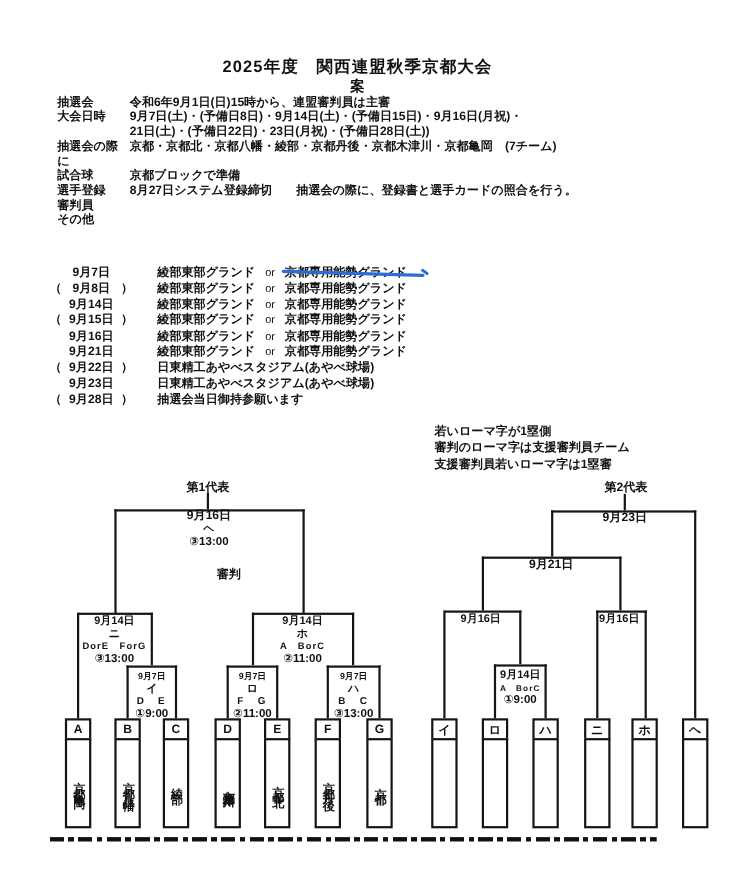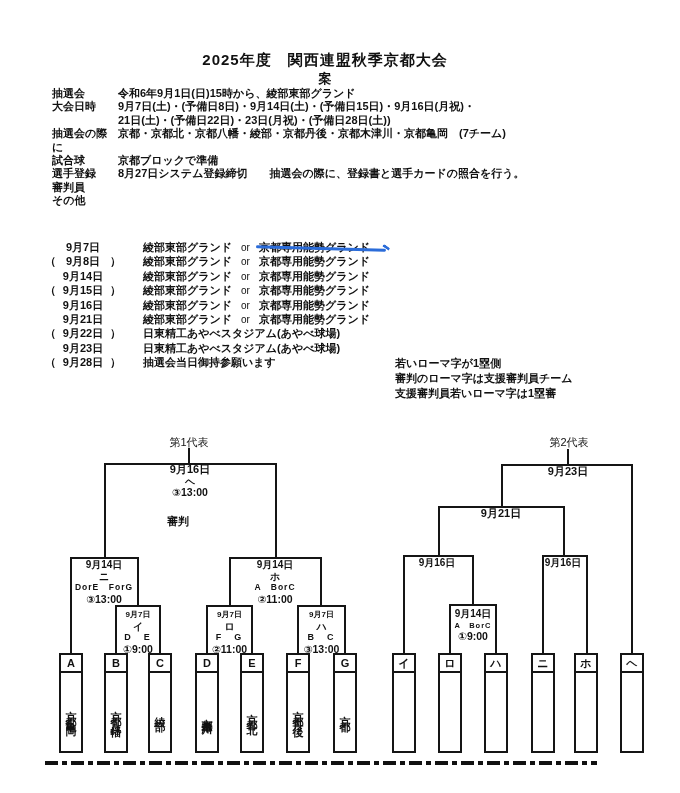--- a/index.html
+++ b/index.html
@@ -25,34 +25,34 @@
   .dcell.bold .d{font-weight:700;}
   .dcell.paren{justify-content:space-between;}
   .vcell{position:absolute;left:143px;display:flex;align-items:baseline;}
   .or{margin:0 9px 0 9px;font-size:10px;font-weight:400;}
   .vb{position:relative;}
   .vb.strike::after{content:"";position:absolute;left:-3px;right:-16px;top:45%;
      height:3px;background:#2b6cd9;transform:rotate(1.6deg);border-radius:2px;}
   .vb.strike::before{content:"";position:absolute;right:-18px;top:30%;width:8px;height:8px;
      border-top:3px solid #2b6cd9;transform:rotate(35deg);border-radius:2px;}
   
-  .notes{position:absolute;left:395px;top:356px;font-size:11px;line-height:15px;white-space:nowrap;}
+  .notes{position:absolute;left:395px;top:385px;font-size:11px;line-height:15px;white-space:nowrap;}
   .fieldnote{position:absolute;left:60px;top:407px;font-size:11px;white-space:nowrap;}
   
   .hline{position:absolute;height:2px;background:#151515;}
   .vline{position:absolute;width:2px;background:#151515;}
   .gbox{position:absolute;box-sizing:border-box;border:2px solid #151515;border-bottom:none;background:#fff;}
   .btext{position:absolute;transform:translateX(-50%);text-align:center;white-space:nowrap;}
   .btext div{line-height:11.5px;}
   .bdate{font-size:10px;font-weight:700;}
   .bdate-lg{font-size:11px;font-weight:700;line-height:13px;}
   .bname{font-size:10px;}
   .bump{font-size:8.5px;letter-spacing:1px;}
   .btime{font-size:10.5px;}
-  .champ{position:absolute;transform:translateX(-50%);font-size:11px;font-weight:400;white-space:nowrap;}
+  .champ{position:absolute;transform:translateX(-50%);font-size:11px;font-weight:700;white-space:nowrap;}
   .gtext{position:absolute;left:50%;top:2px;transform:translateX(-50%);text-align:center;white-space:nowrap;}
   .gtext div{line-height:11.5px;}
   .gdate{font-size:8px;font-weight:700;}
   .gname{font-size:10px;}
   .gump{font-size:9px;letter-spacing:2px;}
   .gump.sm{font-size:7.5px;letter-spacing:1px;}
   .gtime{font-size:10.5px;}
   .reflabel{position:absolute;transform:translateX(-50%);font-size:11px;font-weight:700;}
   
   .slot{position:absolute;box-sizing:border-box;width:24px;height:20px;top:653px;
@@ -72,21 +72,21 @@
 
 <div class="page">
 
   <div class="title">2025年度　関西連盟秋季京都大会</div>
   <div class="subtitle">案</div>
 
   <div class="info">
     <div class="irow">
       <div class="ilabel">抽選会</div>
       <div class="ivalue">
-          <div>令和6年9月1日(日)15時から、綾部東部グランド</div>
+          <div>令和6年9月1日(日)15時から、連盟審判員は主審</div>
         </div>
     </div>
     <div class="irow">
       <div class="ilabel">大会日時</div>
       <div class="ivalue">
         <div>9月7日(土)・(予備日8日)・9月14日(土)・(予備日15日)・9月16日(月祝)・</div>
         <div>21日(土)・(予備日22日)・23日(月祝)・(予備日28日(土))</div>
       </div>
     </div>
     <div class="irow">
@@ -220,21 +220,21 @@
   <div class="champ" style="left:189px;top:435px">第1代表</div>
   <div class="vline" style="left:188px;top:448px;height:15px"></div>
   <div class="hline" style="left:104px;top:463px;width:173px"></div>
   <div class="vline" style="left:104px;top:463px;height:95px"></div>
   <div class="vline" style="left:275px;top:463px;height:95px"></div>
   <div class="btext" style="left:190px;top:464px">
     <div class="bdate-lg">9月16日</div>
     <div class="bname">ヘ</div>
     <div class="btime">③13:00</div>
   </div>
-  <div class="reflabel" style="left:178px;top:514px">審判</div>
+  <div class="reflabel" style="left:208px;top:514px">審判</div>
 
   <div class="hline" style="left:71px;top:557px;width:68px"></div>
   <div class="vline" style="left:70px;top:557px;height:97px"></div>
   <div class="vline" style="left:137px;top:557px;height:48px"></div>
   <div class="btext" style="left:104px;top:559px">
     <div class="bdate">9月14日</div>
     <div class="bname">ニ</div>
     <div class="bump">DorE　ForG</div>
     <div class="btime">③13:00</div>
   </div>

